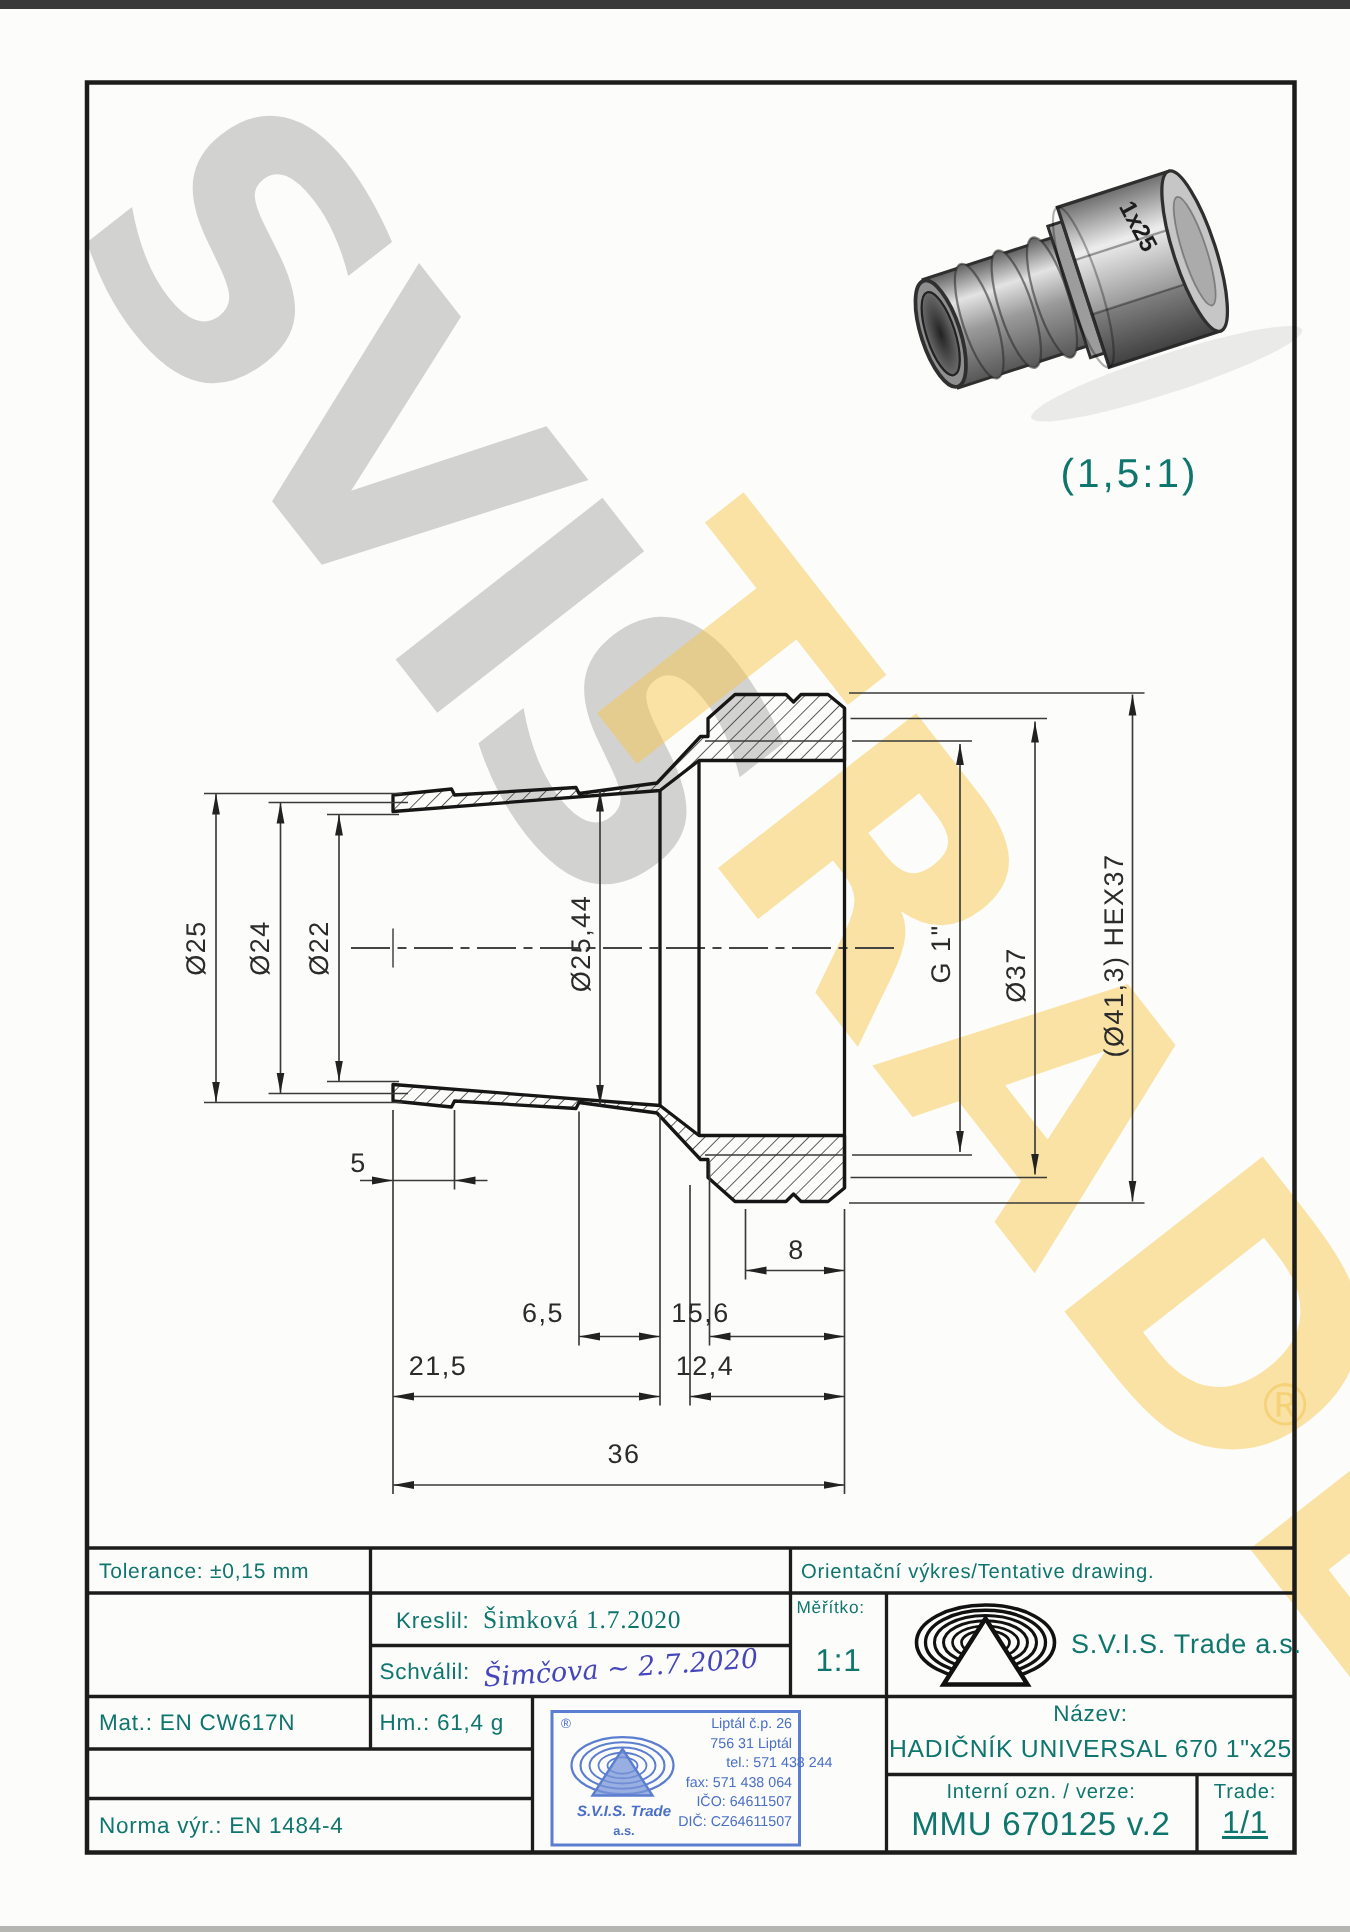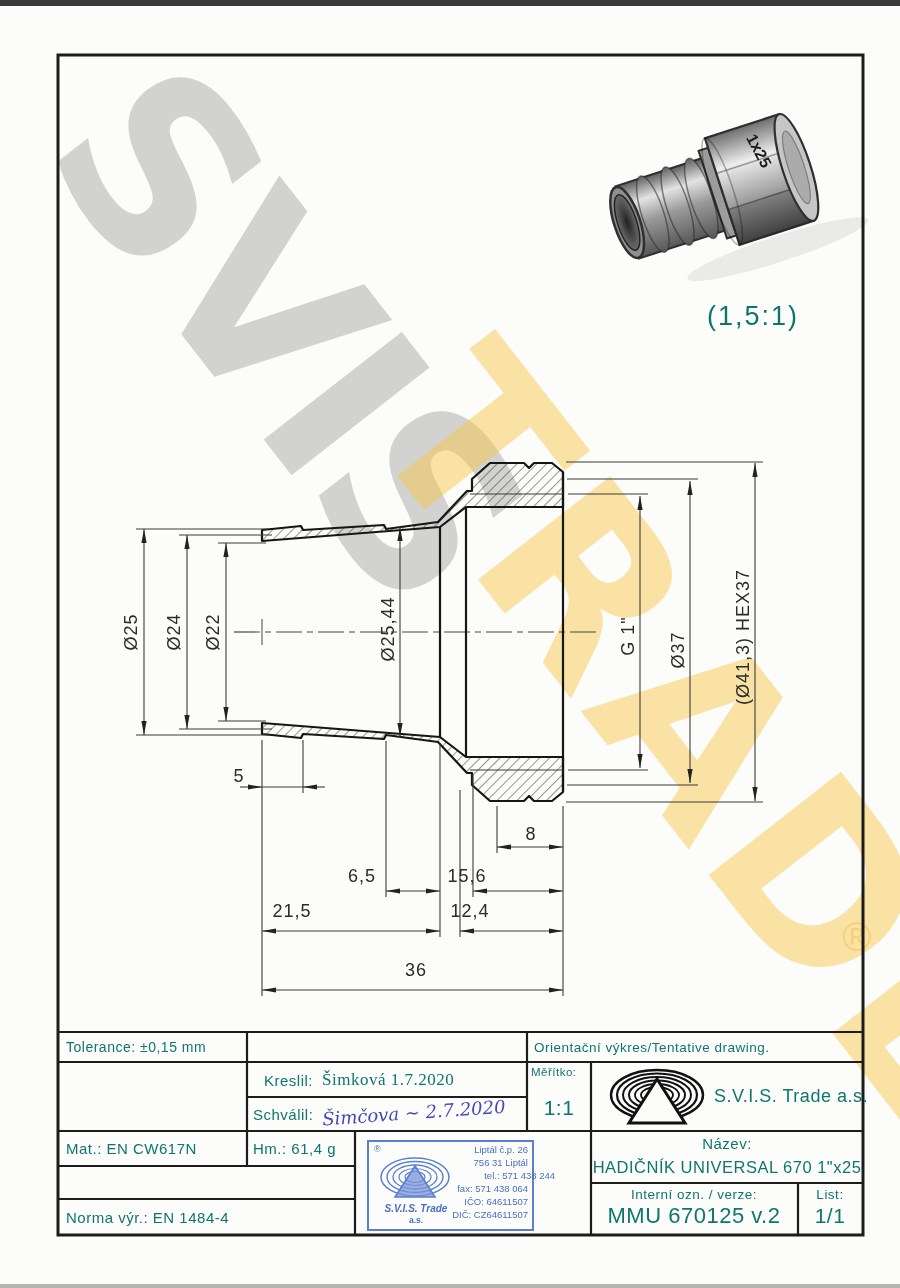--- a/index.html
+++ b/index.html
@@ -219,22 +219,22 @@
   <div class="t cad" style="left:531px;top:1066px;font-size:11.5px;">Měřítko:</div>
   <div class="t c cad" style="left:559px;top:1108px;font-size:21px;">1:1</div>
   <div class="t cad" style="left:714px;top:1086px;font-size:18px;">S.V.I.S. Trade a.s.</div>
   <div class="t cad" style="left:66px;top:1140px;font-size:15px;">Mat.: EN CW617N</div>
   <div class="t cad" style="left:253px;top:1140px;font-size:15px;">Hm.: 61,4 g</div>
   <div class="t cad" style="left:66px;top:1209px;font-size:15px;">Norma výr.: EN 1484-4</div>
   <div class="t c cad" style="left:727px;top:1143px;font-size:15px;">Název:</div>
   <div class="t c cad" style="left:727px;top:1167px;font-size:16.5px;">HADIČNÍK UNIVERSAL 670 1"x25</div>
   <div class="t c cad" style="left:694px;top:1194px;font-size:13.5px;">Interní ozn. / verze:</div>
   <div class="t c cad" style="left:694px;top:1216px;font-size:22px;">MMU 670125 v.2</div>
-  <div class="t c cad" style="left:830px;top:1194px;font-size:13.5px;">List:</div>
-  <div class="t c cad" style="left:830px;top:1216px;font-size:21px;">1/1</div>
+  <div class="t c cad" style="left:830px;top:1194px;font-size:13.5px;">Trade:</div>
+  <div class="t c cad" style="left:830px;top:1216px;font-size:21px;text-decoration:underline;">1/1</div>
 
   <div class="t stamp-t" style="left:374px;top:1144px;font-size:9px;">®</div>
   <div class="t c stamp-t" style="left:416px;top:1208px;font-size:10px;font-weight:bold;font-style:italic;">S.V.I.S. Trade</div>
   <div class="t c stamp-t" style="left:416px;top:1220px;font-size:8.5px;font-weight:bold;">a.s.</div>
   <div class="t stamp-t" style="left:528px;top:1144px;font-size:9.5px;transform:translateX(-100%);">Liptál č.p. 26</div>
   <div class="t stamp-t" style="left:528px;top:1157px;font-size:9.5px;transform:translateX(-100%);">756 31 Liptál</div>
   <div class="t stamp-t" style="left:555px;top:1170px;font-size:9.5px;transform:translateX(-100%);">tel.: 571 438 244</div>
   <div class="t stamp-t" style="left:528px;top:1183px;font-size:9.5px;transform:translateX(-100%);">fax: 571 438 064</div>
   <div class="t stamp-t" style="left:528px;top:1196px;font-size:9.5px;transform:translateX(-100%);">IČO: 64611507</div>
   <div class="t stamp-t" style="left:528px;top:1209px;font-size:9.5px;transform:translateX(-100%);">DIČ: CZ64611507</div>

